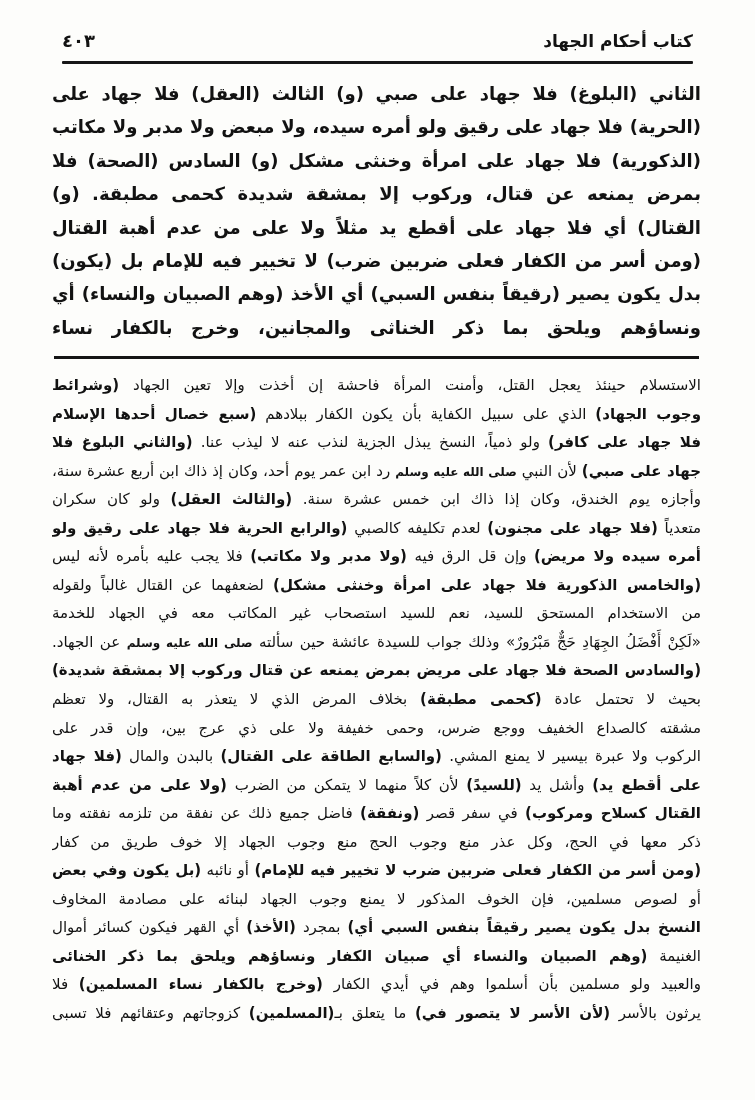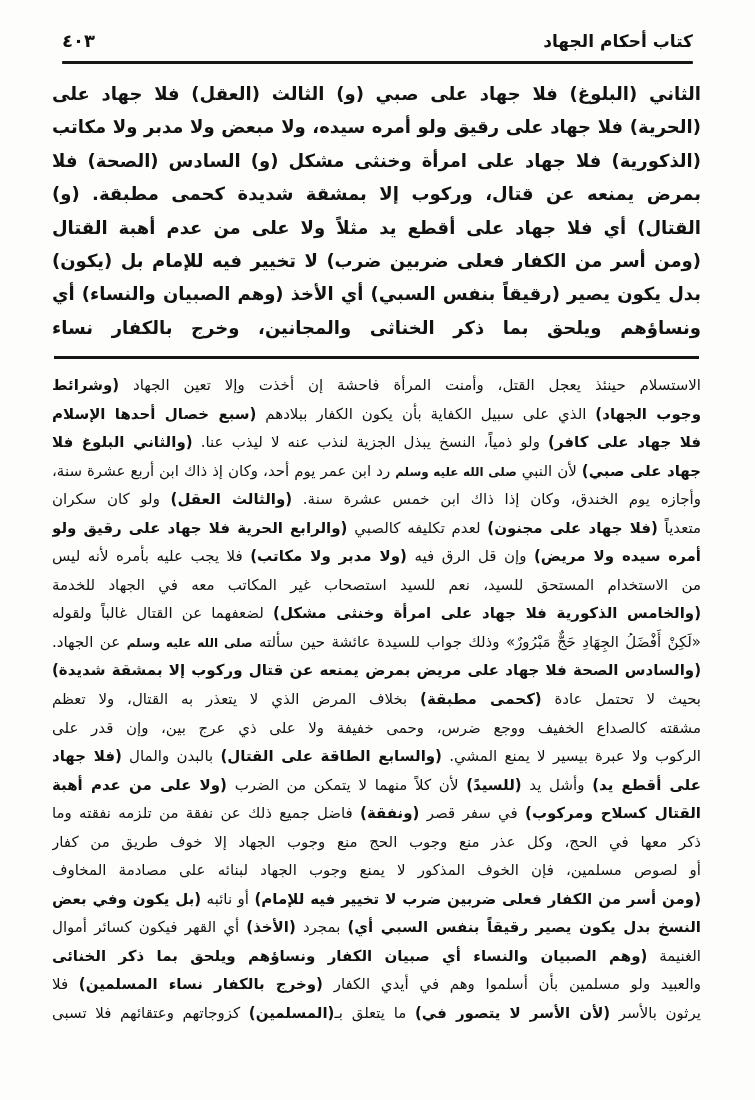--- a/index.html
+++ b/index.html
@@ -73,31 +73,31 @@
   <div class="section-divider"></div>
 
   <div class="sharh">
       <div class="line"><span>الاستسلام حينئذ يعجل القتل، وأمنت المرأة فاحشة إن أخذت وإلا تعين الجهاد </span><span class="b">(وشرائط</span></div>
       <div class="line"><span class="b">وجوب الجهاد)</span><span> الذي على سبيل الكفاية بأن يكون الكفار ببلادهم </span><span class="b">(سبع خصال أحدها الإسلام</span></div>
       <div class="line"><span class="b">فلا جهاد على كافر)</span><span> ولو ذمياً، النسخ يبذل الجزية لنذب عنه لا ليذب عنا. </span><span class="b">(والثاني البلوغ فلا</span></div>
       <div class="line"><span class="b">جهاد على صبي)</span><span> لأن النبي </span><span class="saw">صلى الله عليه وسلم</span><span> رد ابن عمر يوم أحد، وكان إذ ذاك ابن أربع عشرة سنة،</span></div>
       <div class="line"><span>وأجازه يوم الخندق، وكان إذا ذاك ابن خمس عشرة سنة. </span><span class="b">(والثالث العقل)</span><span> ولو كان سكران</span></div>
       <div class="line"><span>متعدياً </span><span class="b">(فلا جهاد على مجنون)</span><span> لعدم تكليفه كالصبي </span><span class="b">(والرابع الحرية فلا جهاد على رقيق ولو</span></div>
       <div class="line"><span class="b">أمره سيده ولا مريض)</span><span> وإن قل الرق فيه </span><span class="b">(ولا مدبر ولا مكاتب)</span><span> فلا يجب عليه بأمره لأنه ليس</span></div>
+      <div class="line"><span class="b">(والخامس الذكورية فلا جهاد على امرأة وخنثى مشكل)</span><span> لضعفهما عن القتال غالباً ولقوله </span></div>
       <div class="line"><span>من الاستخدام المستحق للسيد، نعم للسيد استصحاب غير المكاتب معه في الجهاد للخدمة</span></div>
-      <div class="line"><span class="b">(والخامس الذكورية فلا جهاد على امرأة وخنثى مشكل)</span><span> لضعفهما عن القتال غالباً ولقوله </span></div>
       <div class="line"><span>«لَكِنْ أَفْضَلُ الجِهَادِ حَجٌّ مَبْرُورٌ» وذلك جواب للسيدة عائشة حين سألته </span><span class="saw">صلى الله عليه وسلم</span><span> عن الجهاد.</span></div>
       <div class="line"><span class="b">(والسادس الصحة فلا جهاد على مريض بمرض يمنعه عن قتال وركوب إلا بمشقة شديدة)</span></div>
       <div class="line"><span>بحيث لا تحتمل عادة </span><span class="b">(كحمى مطبقة)</span><span> بخلاف المرض الذي لا يتعذر به القتال، ولا تعظم</span></div>
       <div class="line"><span>مشقته كالصداع الخفيف ووجع ضرس، وحمى خفيفة ولا على ذي عرج بين، وإن قدر على</span></div>
       <div class="line"><span>الركوب ولا عبرة بيسير لا يمنع المشي. </span><span class="b">(والسابع الطاقة على القتال)</span><span> بالبدن والمال </span><span class="b">(فلا جهاد</span></div>
       <div class="line"><span class="b">على أقطع يد)</span><span> وأشل يد </span><span class="b">(للسيدً)</span><span> لأن كلاً منهما لا يتمكن من الضرب </span><span class="b">(ولا على من عدم أهبة</span></div>
       <div class="line"><span class="b">القتال كسلاح ومركوب)</span><span> في سفر قصر </span><span class="b">(ونفقة)</span><span> فاضل جميع ذلك عن نفقة من تلزمه نفقته وما</span></div>
       <div class="line"><span>ذكر معها في الحج، وكل عذر منع وجوب الحج منع وجوب الجهاد إلا خوف طريق من كفار</span></div>
+      <div class="line"><span class="b">(ومن أسر من الكفار فعلى ضربين ضرب لا تخيير فيه للإمام)</span><span> أو نائبه </span><span class="b">(بل يكون وفي بعض</span></div>
       <div class="line"><span>أو لصوص مسلمين، فإن الخوف المذكور لا يمنع وجوب الجهاد لبنائه على مصادمة المخاوف</span></div>
-      <div class="line"><span class="b">(ومن أسر من الكفار فعلى ضربين ضرب لا تخيير فيه للإمام)</span><span> أو نائبه </span><span class="b">(بل يكون وفي بعض</span></div>
       <div class="line"><span class="b">النسخ بدل يكون يصير رقيقاً بنفس السبي أي)</span><span> بمجرد </span><span class="b">(الأخذ)</span><span> أي القهر فيكون كسائر أموال</span></div>
       <div class="line"><span>الغنيمة </span><span class="b">(وهم الصبيان والنساء أي صبيان الكفار ونساؤهم ويلحق بما ذكر الخنائى والمجانين)</span></div>
       <div class="line"><span>والعبيد ولو مسلمين بأن أسلموا وهم في أيدي الكفار </span><span class="b">(وخرج بالكفار نساء المسلمين)</span><span> فلا</span></div>
       <div class="line"><span>يرثون بالأسر </span><span class="b">(لأن الأسر لا يتصور في)</span><span> ما يتعلق بـ</span><span class="b">(المسلمين)</span><span> كزوجاتهم وعتقائهم فلا تسبى</span></div>
     </div>
 
 </div>
 
 </body></html>

